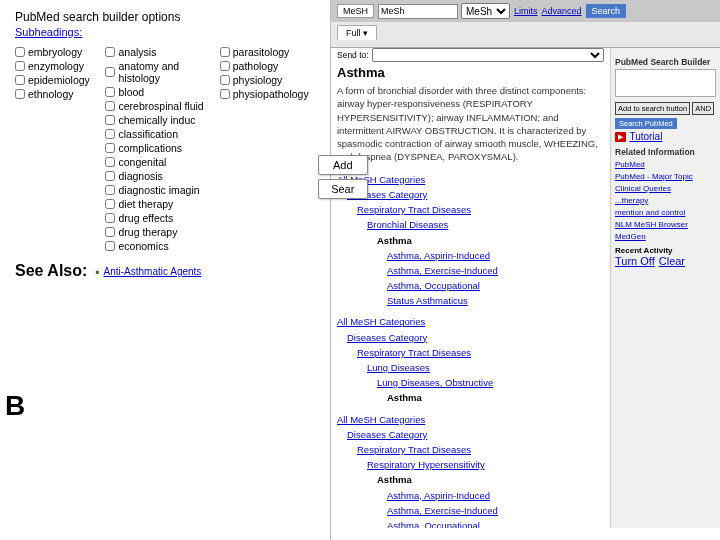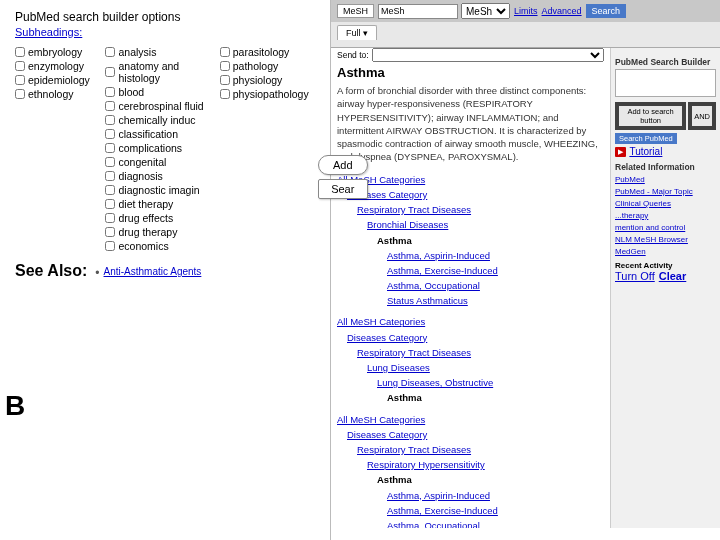--- a/index.html
+++ b/index.html
@@ -247,21 +247,21 @@
     }
 
     .btn-row {
       display: flex;
       gap: 2px;
       margin-bottom: 3px;
     }
 
     .small-btn {
       background: #e8e8e8;
-      border: 4px solid #404040;
+      border: 1px solid #404040;
       font-size: 7.5px;
       padding: 1px 2px;
       cursor: pointer;
     }
 
     .search-pubmed-big {
       background: #4878c8;
       color: #fff;
       border: none;
       font-size: 7.5px;
@@ -288,21 +288,20 @@
     .turn-off-link {
       color: #0000cc;
       text-decoration: underline;
       cursor: pointer;
     }
 
     .clear-link {
       color: #0000cc;
       text-decoration: underline;
       cursor: pointer;
-      font-weight: bold;
     }
 
     
     .content-tabs {
       display: flex;
       gap: 2px;
       padding: 3px 6px 7px;
       background: #e8e8e8;
       border-bottom: 1px solid #aaa;
     }
@@ -554,15 +553,15 @@
 
       </div>
 
     </div>
 
   </div>
 
 </div>
 
 <div style="position: absolute; top: 155px; left: 318px; display: flex; flex-direction: column; gap: 4px; z-index: 20;">
-  <button style="background: #fff; border: 1px solid #888; font-size: 11px; padding: 3px 14px; cursor: pointer; border-radius: 10px; box-shadow: 1px 1px 2px rgba(0,0,0,0.2);">Add</button>
+  <button style="background: #fff; border: 1px solid #888; font-size: 11px; padding: 3px 14px; cursor: pointer; border-radius: 2px; box-shadow: 1px 1px 2px rgba(0,0,0,0.2);">Add</button>
   <button style="background: #fff; border: 1px solid #888; font-size: 11px; padding: 3px 12px; cursor: pointer; border-radius: 2px; box-shadow: 1px 1px 2px rgba(0,0,0,0.2);">Sear</button>
 </div>
 
 </body></html>

